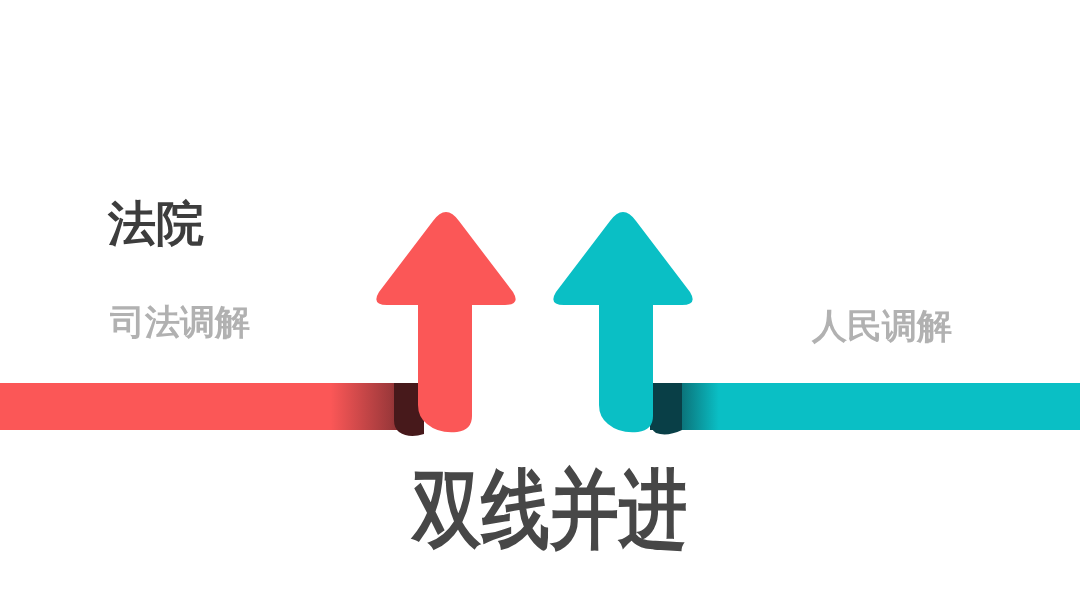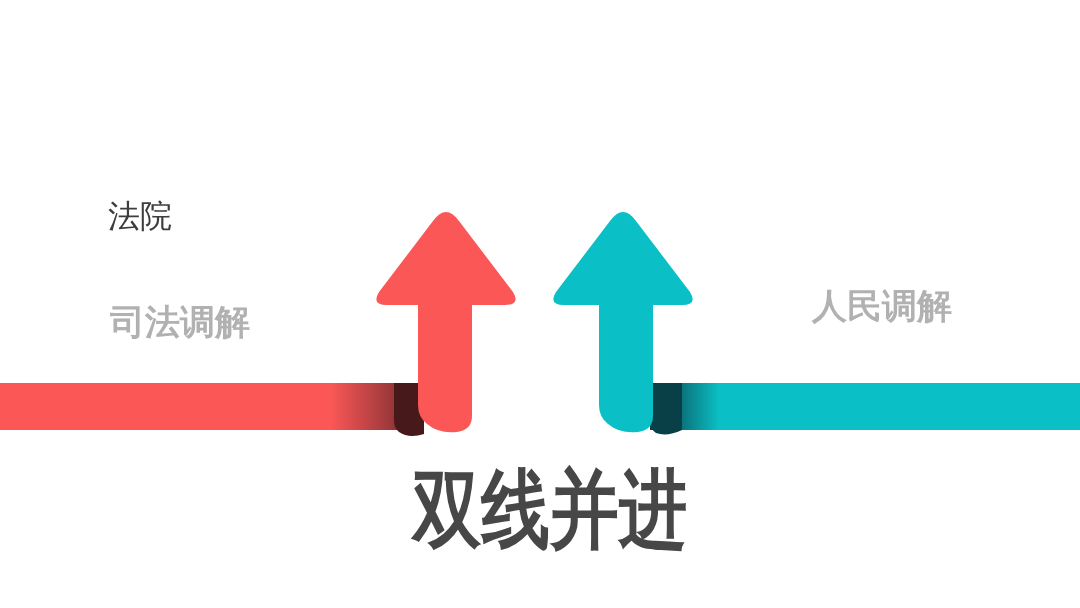--- a/index.html
+++ b/index.html
@@ -5,21 +5,21 @@
   html,body{margin:0;padding:0;background:#888;}
   .slide{
     position:relative;
     width:1080px;height:608px;
     background:var(--background,#fff);
     overflow:hidden;
     font-family:"Liberation Sans","DejaVu Sans",sans-serif;
   }
   .abs{position:absolute;}
   .heading{
-    font-size:32px;font-weight:400;line-height:1;
+    font-size:48px;font-weight:700;line-height:1;
     color:var(--heading,#3d3d3d);
     white-space:nowrap;
   }
   .subtitle{
     font-size:35px;font-weight:700;line-height:1;
     color:var(--subtitle,#b1b1b1);
     white-space:nowrap;
   }
   .slide-title{
     left:0;top:466px;width:1080px;
@@ -37,21 +37,21 @@
   .arrow-svg{position:absolute;display:block;}
 </style>
 </head>
 <body>
 
 <div class="slide">
 
   <div class="abs heading" style="left:108px;top:200px">法院</div>
   <div class="abs subtitle" style="left:110px;top:304px">司法调解</div>
 
-  <div class="abs subtitle" style="left:812px;top:288px">人民调解</div>
+  <div class="abs subtitle" style="left:812px;top:308px">人民调解</div>
 
   <svg class="arrow-svg" style="left:0;top:200px" width="540" height="245" viewBox="0 0 540 245">
     <defs>
       <linearGradient id="gband-red" x1="0" y1="0" x2="1" y2="0">
         <stop offset="0" style="stop-color:var(--red)"></stop>
         <stop offset="0.78" style="stop-color:var(--red)"></stop>
         <stop offset="0.92" stop-color="#9E393B"></stop>
         <stop offset="1" style="stop-color:var(--red-dark)"></stop>
       </linearGradient>
     </defs>

